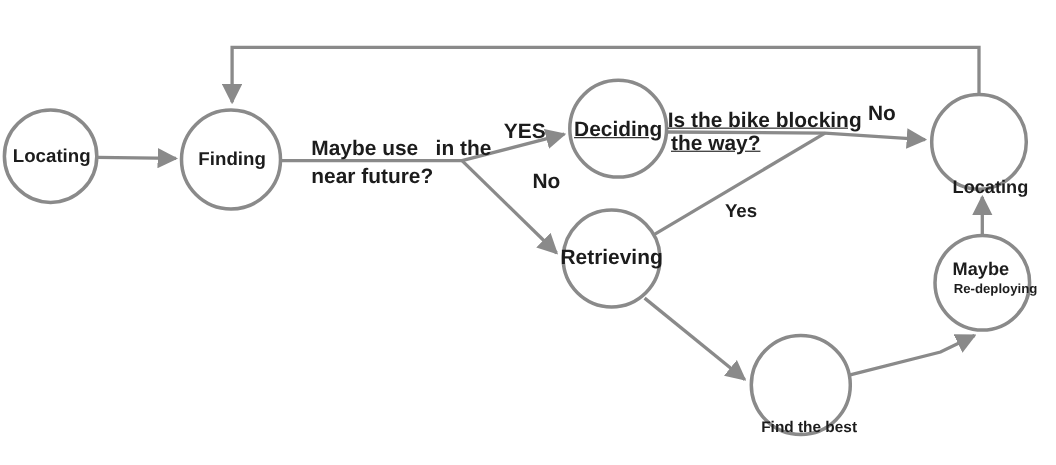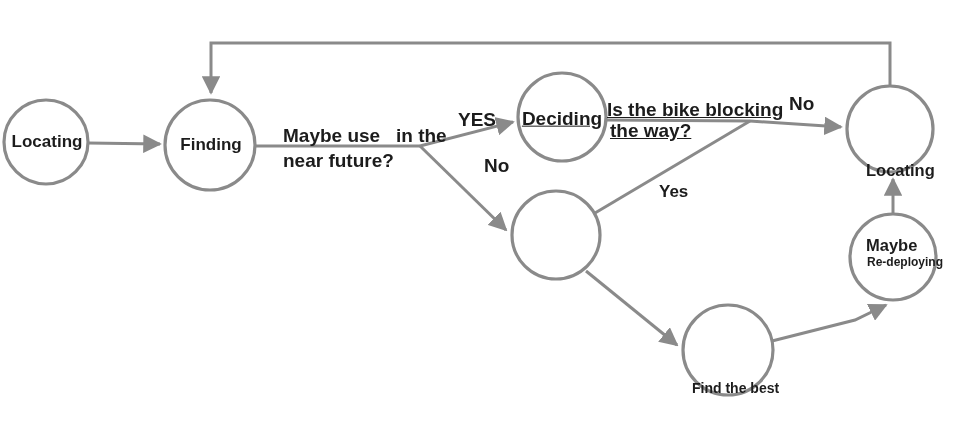--- a/index.html
+++ b/index.html
@@ -92,20 +92,21 @@
       <circle cx="890" cy="129" r="43"></circle>
     </g>
   </svg>
 
   <div class="node-label fs17" style="left:47px; top:142px;">Locating</div>
 
   <div class="node-label fs17" style="left:211px; top:145px;">Finding</div>
 
   <div class="node-label fs16" style="left:562px; top:119px;text-decoration:underline;">Deciding</div>
 
+  <div class="node-label fs16" style="left:556px; top:235px;">Retrieving</div>
 
   <div class="node-label-block fs14" style="left:692px; top:331px; line-height:23px;">
     <div>Find the best</div>
     
   </div>
 
   <div class="node-label fs14" style="left:893px; top:263px; font-size:12px;margin-left:12px;">Re-deploying</div>
 
   <div class="node-label-block fs17" style="left:866px; top:108px; line-height:25px; font-size:16.5px;">
     <div>Locating</div>

